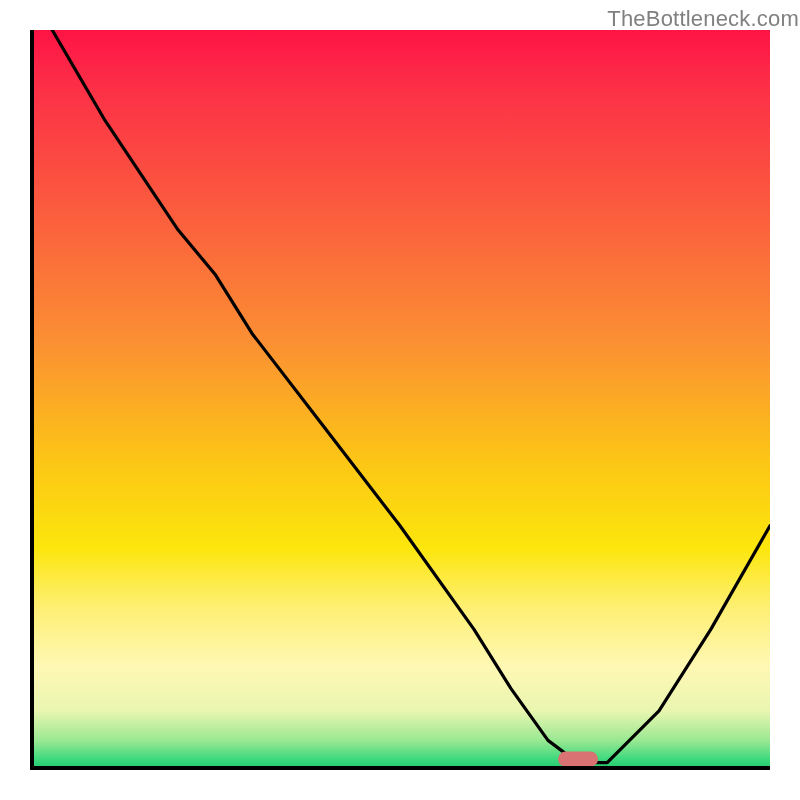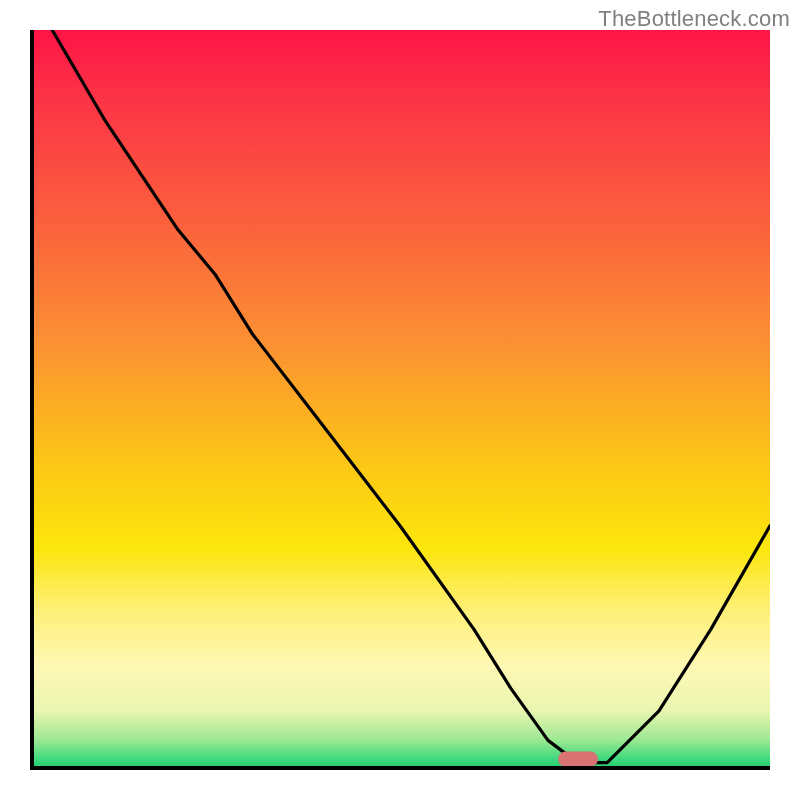--- a/index.html
+++ b/index.html
@@ -56,21 +56,21 @@
   }
   .axis-bottom {
     left: 30px;
     top: 766px; 
     width: 740px;
     height: 4px;
   }
   .watermark {
     position: absolute;
     top: 6px;
-    right: 10px;
+    right: 1px;
     color: #808080;
     font-size: 22px;
     font-weight: 500;
     letter-spacing: 0.2px;
   }
   .curve-svg {
     position: absolute;
     left: 0;
     top: 0;
     width: 100%;

